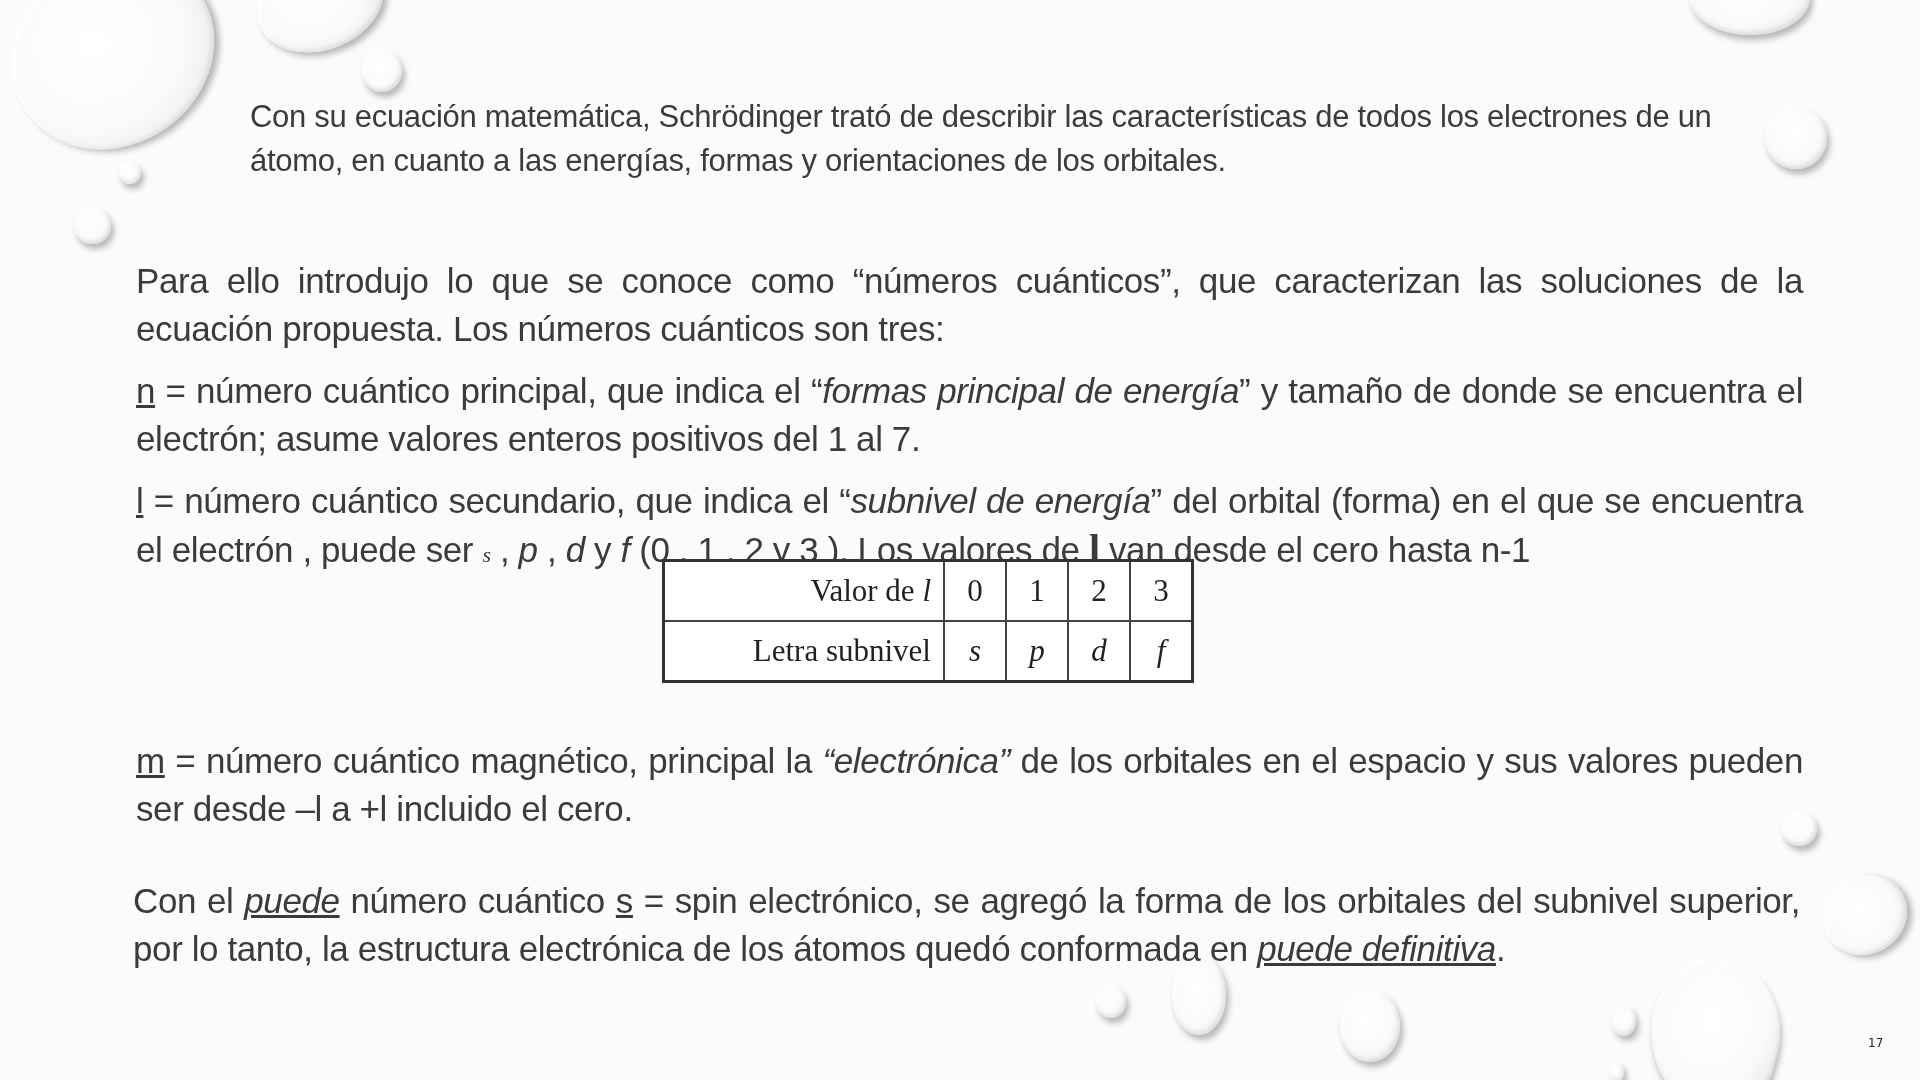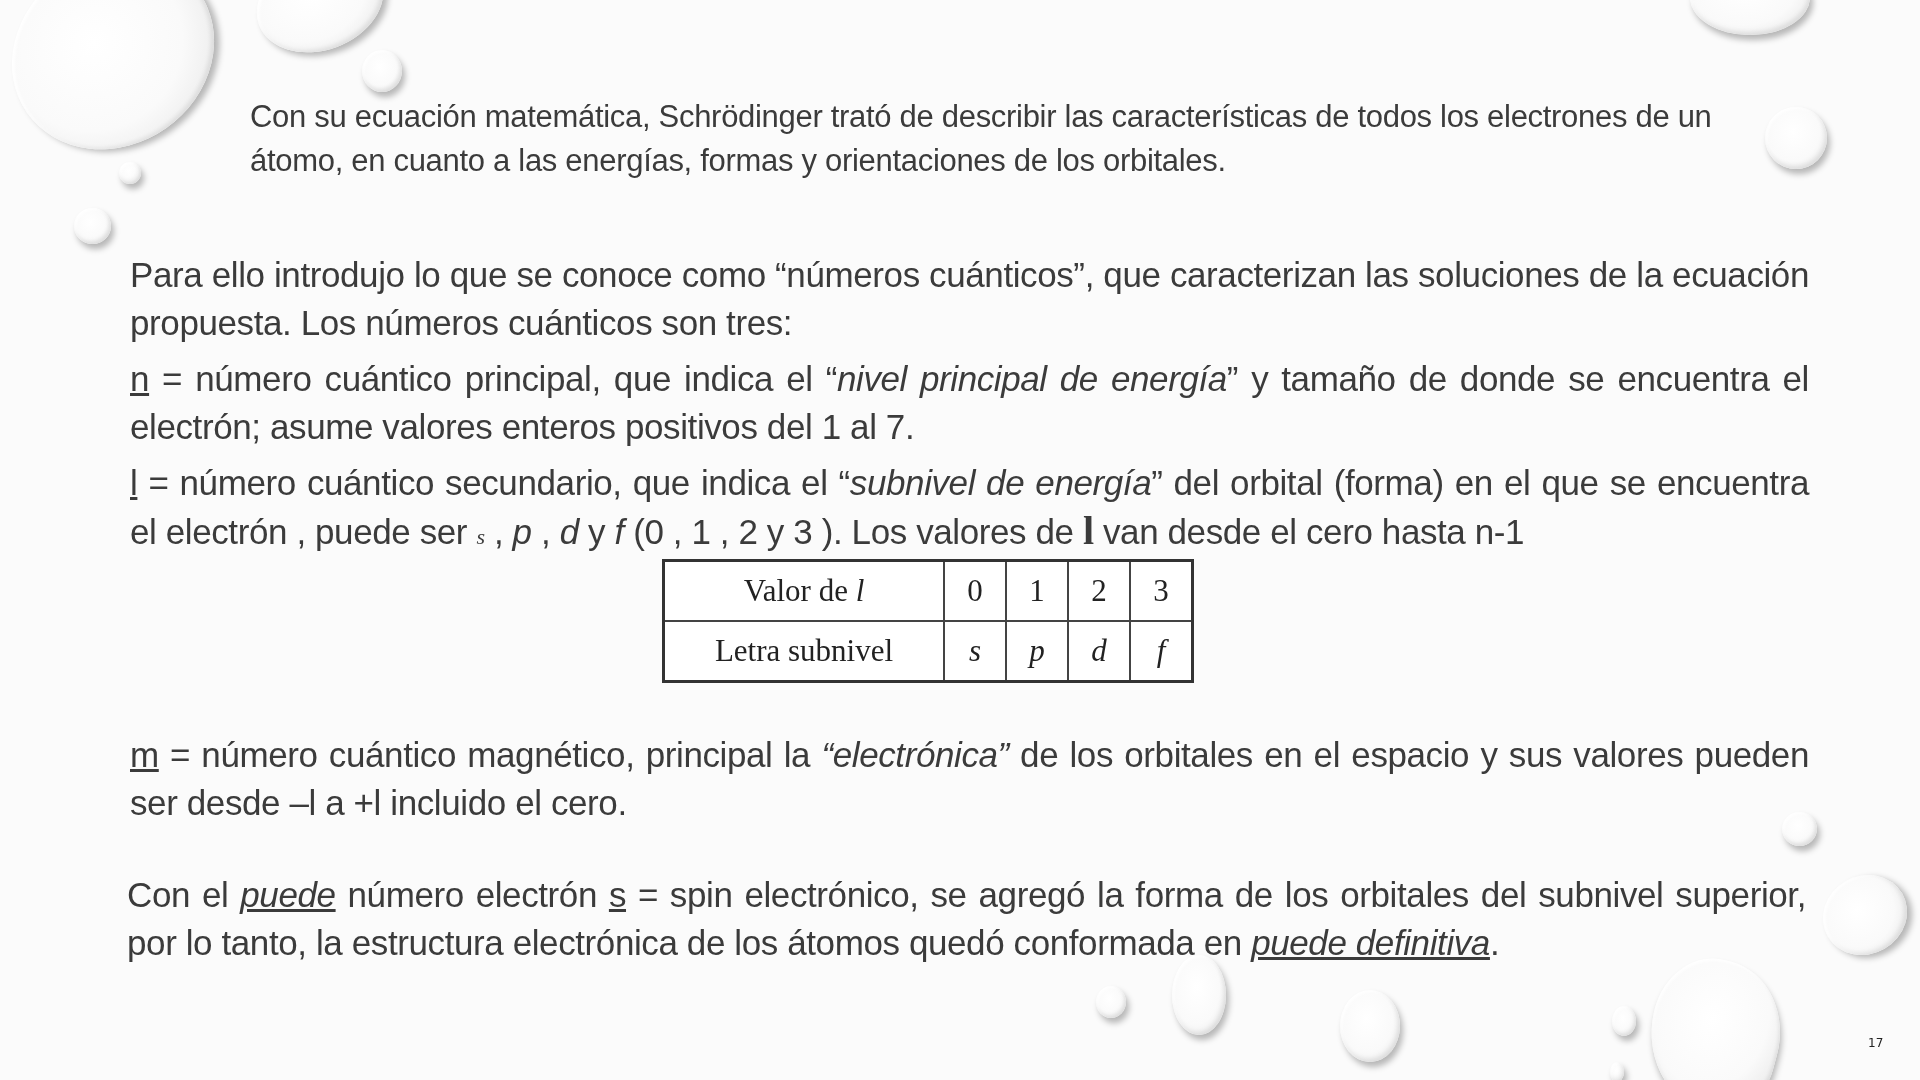--- a/index.html
+++ b/index.html
@@ -18,35 +18,35 @@
     position:absolute; left:250px; top:95px; width:1540px;
     font-size:31px; line-height:44px; text-align:left; color:#3b3b3b;
     font-family: "Liberation Sans Narrow", "Liberation Sans", sans-serif;
     letter-spacing:-0.3px;
   }
   .body-block {
     position:absolute; left:122px; width:1695px;
     font-size:35px; line-height:48px; text-align:justify; color:#3b3b3b;
     letter-spacing:-0.4px;
   }
-  .body-block p { margin:8px; }
+  .body-block p { margin:14px; }
   .u { text-decoration:underline; }
   .i { font-style:italic; }
   .big-l { font-family:"Liberation Serif", serif; font-weight:bold; font-size:40px; }
   .tiny-s { font-family:"Liberation Serif", serif; font-style:italic; font-size:22px; }
   table.orb {
     position:absolute; left:662px; top:559px;
     border-collapse:collapse; background:#fff;
     font-family:"Liberation Serif", "DejaVu Serif", serif; font-size:31px; color:#222;
     border:3px solid #333;
   }
   table.orb td {
     border:2px solid #444; height:58px; padding:0 12px;
   }
-  table.orb td.lbl { width:254px; text-align:center; }
+  table.orb td.lbl { width:254px; text-align:right; }
   table.orb td.v { width:36px; text-align:center; }
   table.orb td.it { font-style:italic; }
   .page-num {
     position:absolute; left:1868px; top:1036px; font-size:12px; color:#222;
     font-family:"DejaVu Sans", sans-serif;
   }
 </style>
 </head>
 <body>
 
@@ -64,21 +64,21 @@
 <div class="drop" style="left:1340px;top:990px;width:60px;height:72px;"></div>
 <div class="drop" style="left:1612px;top:1006px;width:24px;height:30px;"></div>
 <div class="drop" style="left:1610px;top:1062px;width:14px;height:20px;"></div>
 <div class="drop" style="left:1650px;top:960px;width:130px;height:150px;border-radius:45% 55% 40% 60%;transform:rotate(15deg);"></div>
 
 <div class="intro">Con su ecuación matemática, Schrödinger trató de describir las características de todos los electrones de un átomo, en cuanto a las energías, formas y orientaciones de los orbitales.</div>
 
 <div class="body-block" style="top:243px;">
   <p>Para ello introdujo lo que se conoce como “números cuánticos”, que caracterizan las soluciones de la ecuación propuesta. Los números cuánticos son tres:</p>
   <p>
-    <span class="u">n</span><span> = número cuántico principal, que indica el “</span><span class="i">nivel principal de energía</span><span>” y tamaño de donde se encuentra el electrón; asume valores enteros positivos del 1 al 7.</span>
+    <span class="u">n</span><span> = número cuántico principal, que indica el “</span><span class="i">formas principal de energía</span><span>” y tamaño de donde se encuentra el electrón; asume valores enteros positivos del 1 al 7.</span>
   </p>
   <p>
     <span class="u">l</span><span> = número cuántico secundario, que indica el “</span><span class="i">subnivel de energía</span><span>” del orbital (forma) en el que se encuentra el electrón , puede ser </span><span class="tiny-s">s</span><span> , </span><span class="i">p</span><span> , </span><span class="i">d</span><span> y </span><span class="i">f</span><span> (0 , 1 , 2 y 3 ). Los valores de </span><span class="big-l">l</span><span> van desde el cero hasta n-1</span>
   </p>
 </div>
 
 <table class="orb">
   <tbody>
       <tr>
     <td class="lbl"><span>Valor de </span><span class="i" style="font-style:italic">l</span></td>
@@ -98,17 +98,17 @@
   </table>
 
 <div class="body-block" style="top:723px;">
   <p>
     <span class="u">m</span><span> = número cuántico magnético, principal la </span><span class="i">“electrónica”</span><span> de los orbitales en el espacio y sus valores pueden ser desde –l a +l incluido el cero.</span>
   </p>
 </div>
 
 <div class="body-block" style="top:863px;left:119px;">
   <p>
-    <span>Con el </span><span class="i u">puede</span><span> número electrón </span><span class="u">s</span><span> = spin electrónico, se agregó la forma de los orbitales del subnivel superior, por lo tanto, la estructura electrónica de los átomos quedó conformada en </span><span class="i u">puede definitiva</span><span>.</span>
+    <span>Con el </span><span class="i u">puede</span><span> número cuántico </span><span class="u">s</span><span> = spin electrónico, se agregó la forma de los orbitales del subnivel superior, por lo tanto, la estructura electrónica de los átomos quedó conformada en </span><span class="i u">puede definitiva</span><span>.</span>
   </p>
 </div>
 
 <div class="page-num">17</div>
 
 </body></html>

